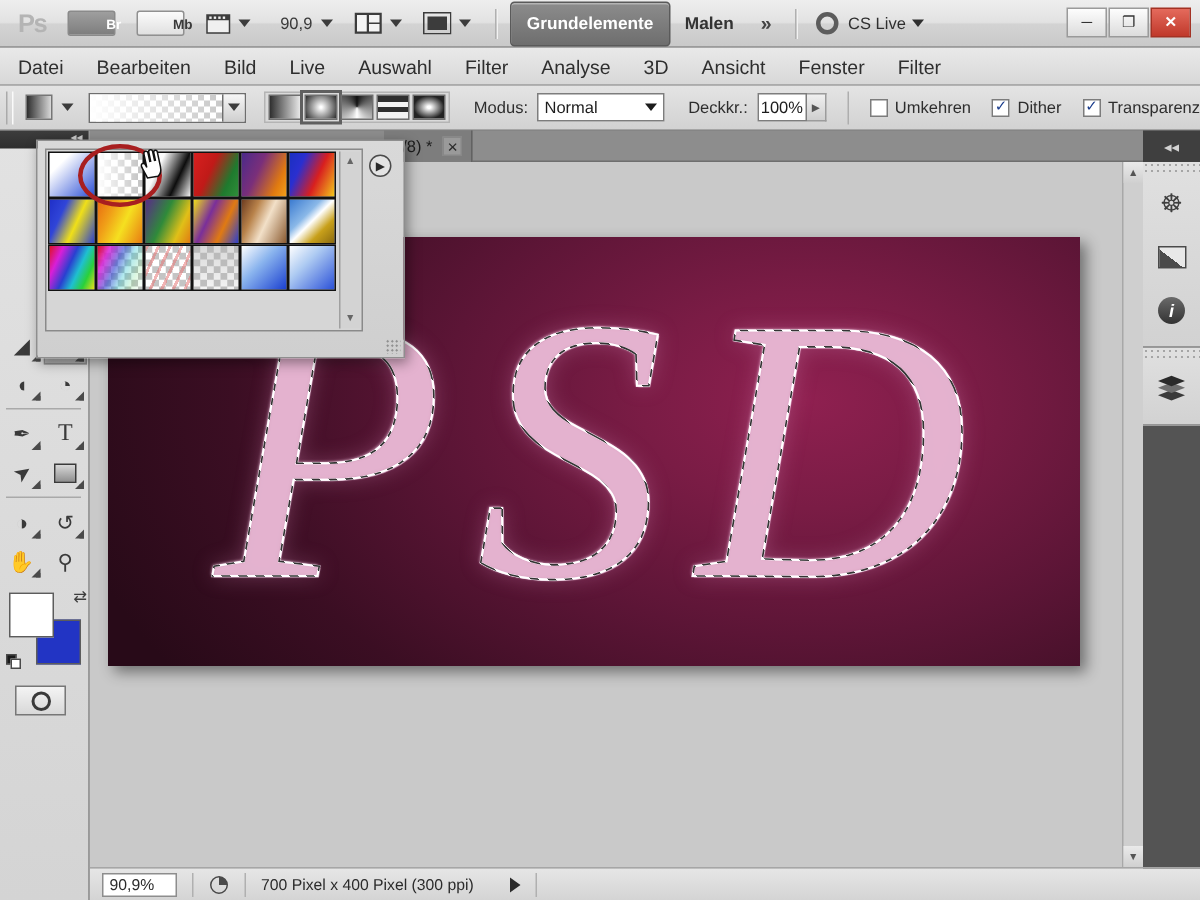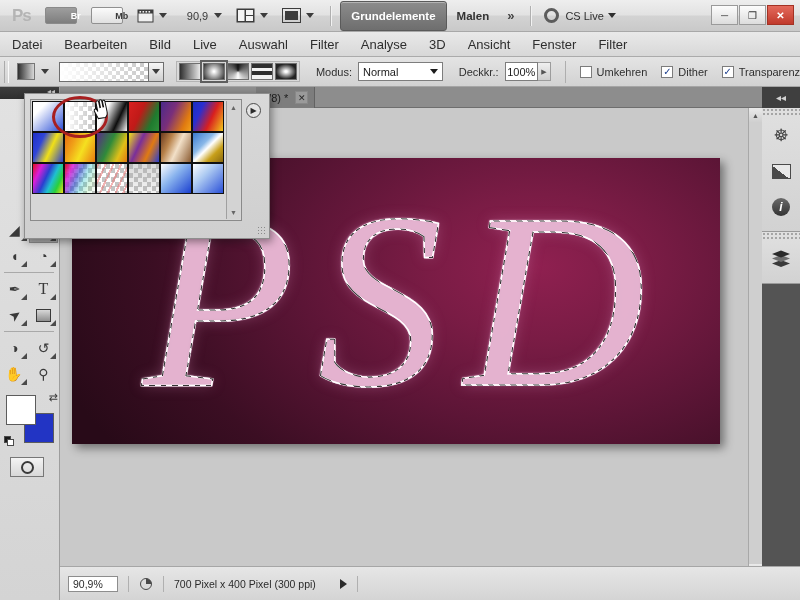--- a/index.html
+++ b/index.html
@@ -312,21 +312,21 @@
   }
   .ricon-info {
     width: 18px; height: 18px; border-radius: 50%;
     background: linear-gradient(to bottom, #6a6a6a, #333);
     color: #fff; font-size: 12px; font-weight: bold; font-style: italic;
     display: flex; align-items: center; justify-content: center;
   }
 
   
   .statusbar {
-    position: absolute; left: 60px; bottom: 0; width: 740px; height: 34px;
+    position: absolute; left: 60px; bottom: 0; width: 740px; height: 22px;
     background: linear-gradient(to bottom, #e6e6e6, #d4d4d4);
     border-top: 1px solid #a6a6a6;
     display: flex; align-items: center; font-size: 10.5px; color: #2b2b2b;
   }
   .sb-zoom {
     width: 50px; height: 16px; margin-left: 8px;
     background: #fff; border: 1px solid #8d8d8d;
     display: flex; align-items: center; padding-left: 4px;
   }
   .sb-cell { margin-left: 10px; display: flex; align-items: center; }

